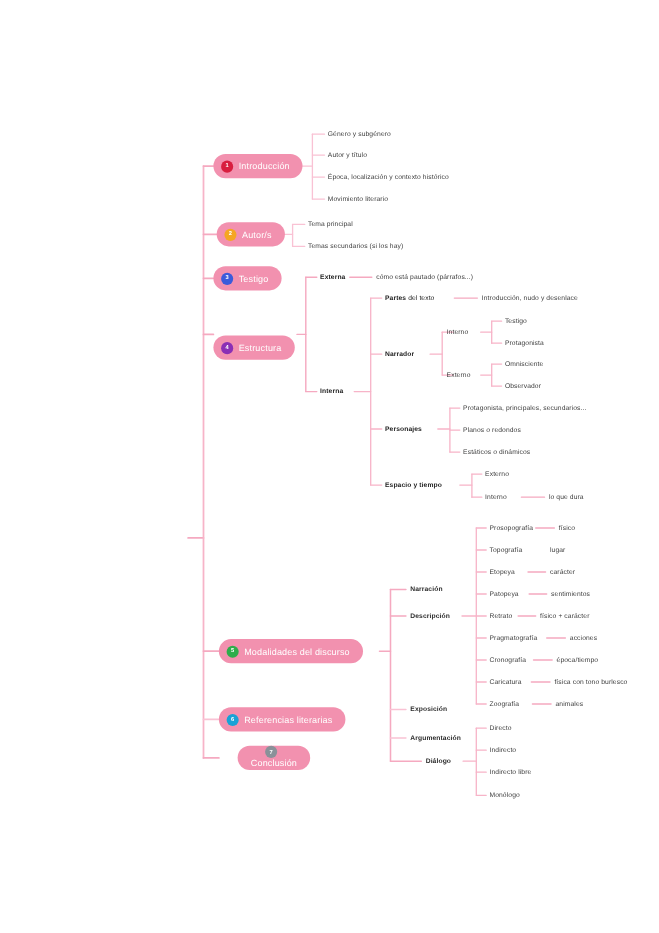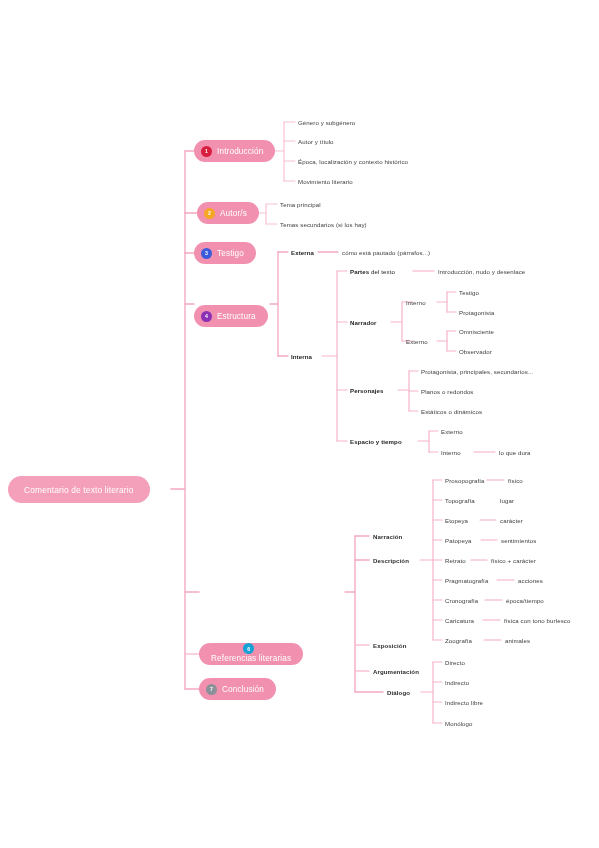--- a/index.html
+++ b/index.html
@@ -185,23 +185,20 @@
     <g fill="none" stroke="#F7B4C8" stroke-width="1.2" stroke-linecap="round">
       <path d="M421,692 H433"></path>
       <path d="M433,662 V723"></path>
       <path d="M433,662 H442"></path>
       <path d="M433,682 H442"></path>
       <path d="M433,702 H442"></path>
       <path d="M433,723 H442"></path>
     </g>
   </svg>
 
-  <div class="pill root" style="left:8px;top:476px;">
-    <span class="label">Comentario de texto literario</span>
-  </div>
 
   <div class="pill" style="left:194px;top:140px;">
     <span class="badge" style="background:#D81E3F;">1</span>
     <span class="label">Introducción</span>
   </div>
 
   <div class="pill" style="left:197px;top:202px;">
     <span class="badge" style="background:#F5A623;">2</span>
     <span class="label">Autor/s</span>
   </div>
@@ -209,27 +206,31 @@
   <div class="pill" style="left:194px;top:242px;">
     <span class="badge" style="background:#3B5BDB;">3</span>
     <span class="label">Testigo</span>
   </div>
 
   <div class="pill" style="left:194px;top:293px;margin-top:12px;">
     <span class="badge" style="background:#8B2FB5;">4</span>
     <span class="label">Estructura</span>
   </div>
 
-
-  <div class="pill" style="left:199px;top:643px;flex-direction:column;">
+  <div class="pill" style="left:199px;top:581px;">
+    <span class="badge" style="background:#2EAD4B;">5</span>
+    <span class="label">Modalidades del discurso</span>
+  </div>
+
+  <div class="pill" style="left:199px;top:643px;">
     <span class="badge" style="background:#17A2D6;">6</span>
     <span class="label">Referencias literarias</span>
   </div>
 
-  <div class="pill" style="left:199px;top:678px;">
+  <div class="pill" style="left:216px;top:678px;flex-direction:column;">
     <span class="badge" style="background:#8A9199;">7</span>
     <span class="label">Conclusión</span>
   </div>
 
   <div class="leaf" style="left:298px;top:122px;">Género y subgénero</div>
   <div class="leaf" style="left:298px;top:141px;">Autor y título</div>
   <div class="leaf" style="left:298px;top:161px;">Época, localización y contexto histórico</div>
   <div class="leaf" style="left:298px;top:181px;">Movimiento literario</div>
 
   <div class="leaf" style="left:280px;top:204px;">Tema principal</div>

